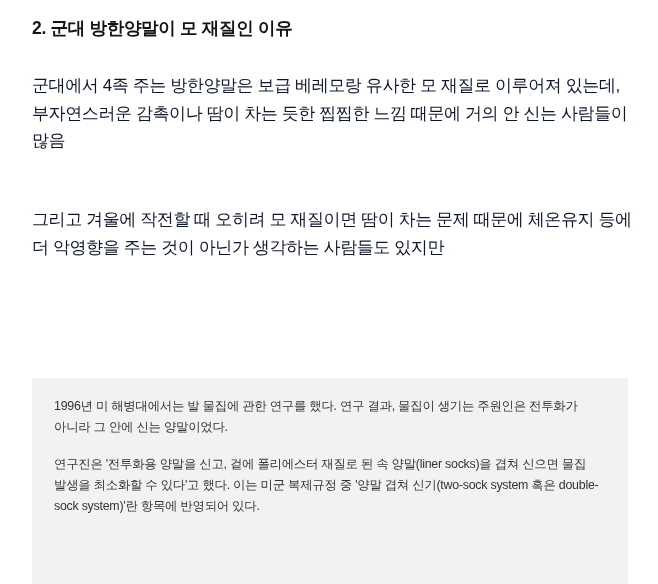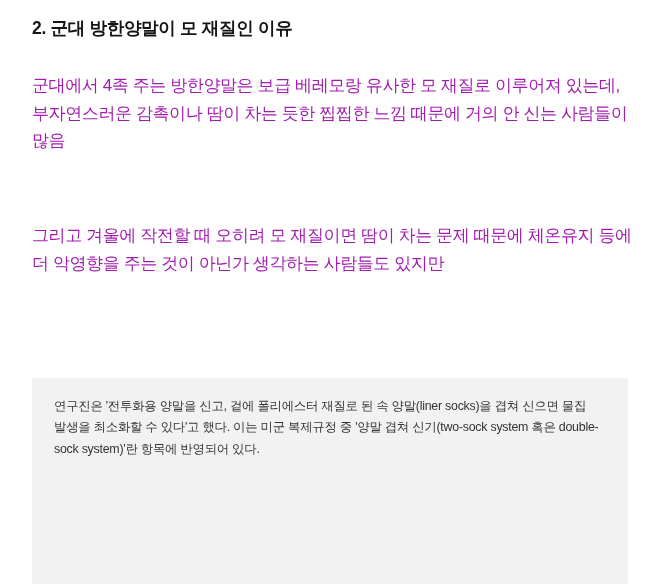--- a/index.html
+++ b/index.html
@@ -34,25 +34,25 @@
     line-height: 1.4;
   }
   .body-block {
     position: absolute;
     left: 32px;
     width: 600px;
     font-size: 17px;
     font-weight: 400;
     letter-spacing: -0.4px;
     line-height: 1.62;
-    color: #a21caf;
+    color: #0f172a;
     word-break: keep-all;
   }
   #para-1 { top: 66px; }
-  #para-2 { top: 216px; }
+  #para-2 { top: 200px; }
 
   .quote-block {
     position: absolute;
     left: 32px;
     top: 372px;
     width: 596px;
     background: #f2f2f2;
     padding: 18px 22px 20px 22px;
     box-sizing: border-box;
     height: 212px;
@@ -72,16 +72,17 @@
 
 <div class="page">
 
   <div class="heading">2. 군대 방한양말이 모 재질인 이유</div>
 
   <div class="body-block" id="para-1">군대에서 4족 주는 방한양말은 보급 베레모랑 유사한 모 재질로 이루어져 있는데, 부자연스러운 감촉이나 땀이 차는 듯한 찝찝한 느낌 때문에 거의 안 신는 사람들이 많음</div>
 
   <div class="body-block" id="para-2">그리고 겨울에 작전할 때 오히려 모 재질이면 땀이 차는 문제 때문에 체온유지 등에 더 악영향을 주는 것이 아닌가 생각하는 사람들도 있지만</div>
 
   <div class="quote-block">
+    <p class="quote-para">1996년 미 해병대에서는 발 물집에 관한 연구를 했다. 연구 결과, 물집이 생기는 주원인은 전투화가 아니라 그 안에 신는 양말이었다.</p>
     <p class="quote-para">연구진은 '전투화용 양말을 신고, 겉에 폴리에스터 재질로 된 속 양말(liner socks)을 겹쳐 신으면 물집 발생을 최소화할 수 있다'고 했다. 이는 미군 복제규정 중 '양말 겹쳐 신기(two-sock system 혹은 double-sock system)'란 항목에 반영되어 있다.</p>
   </div>
 
 </div>
 
 </body></html>

